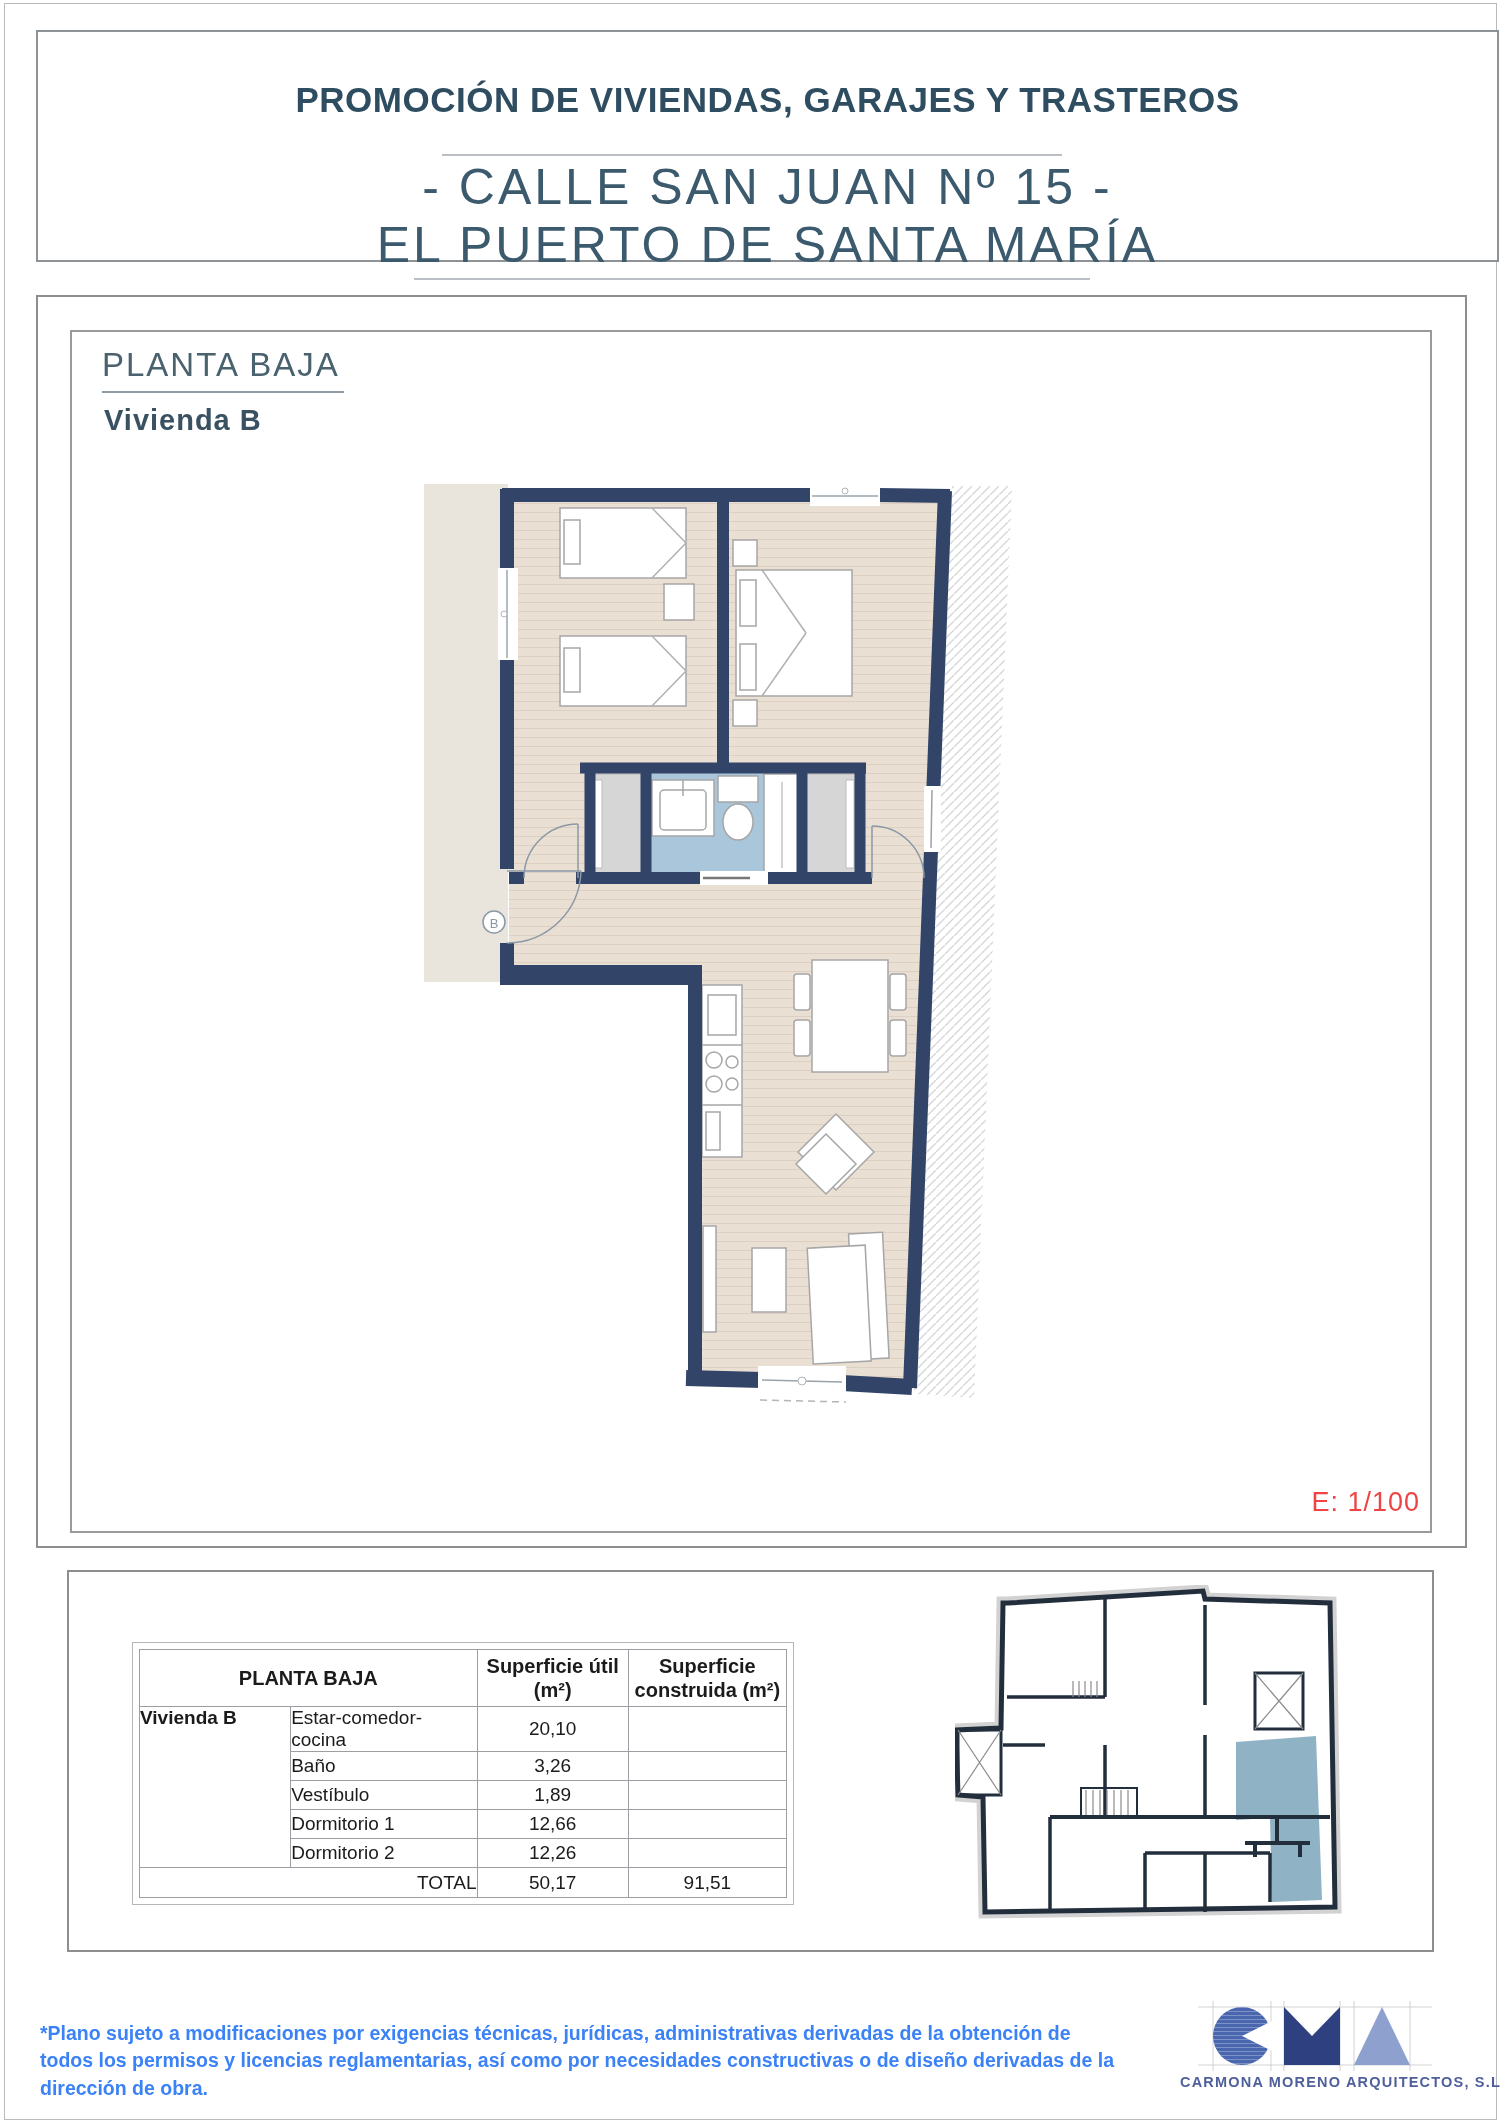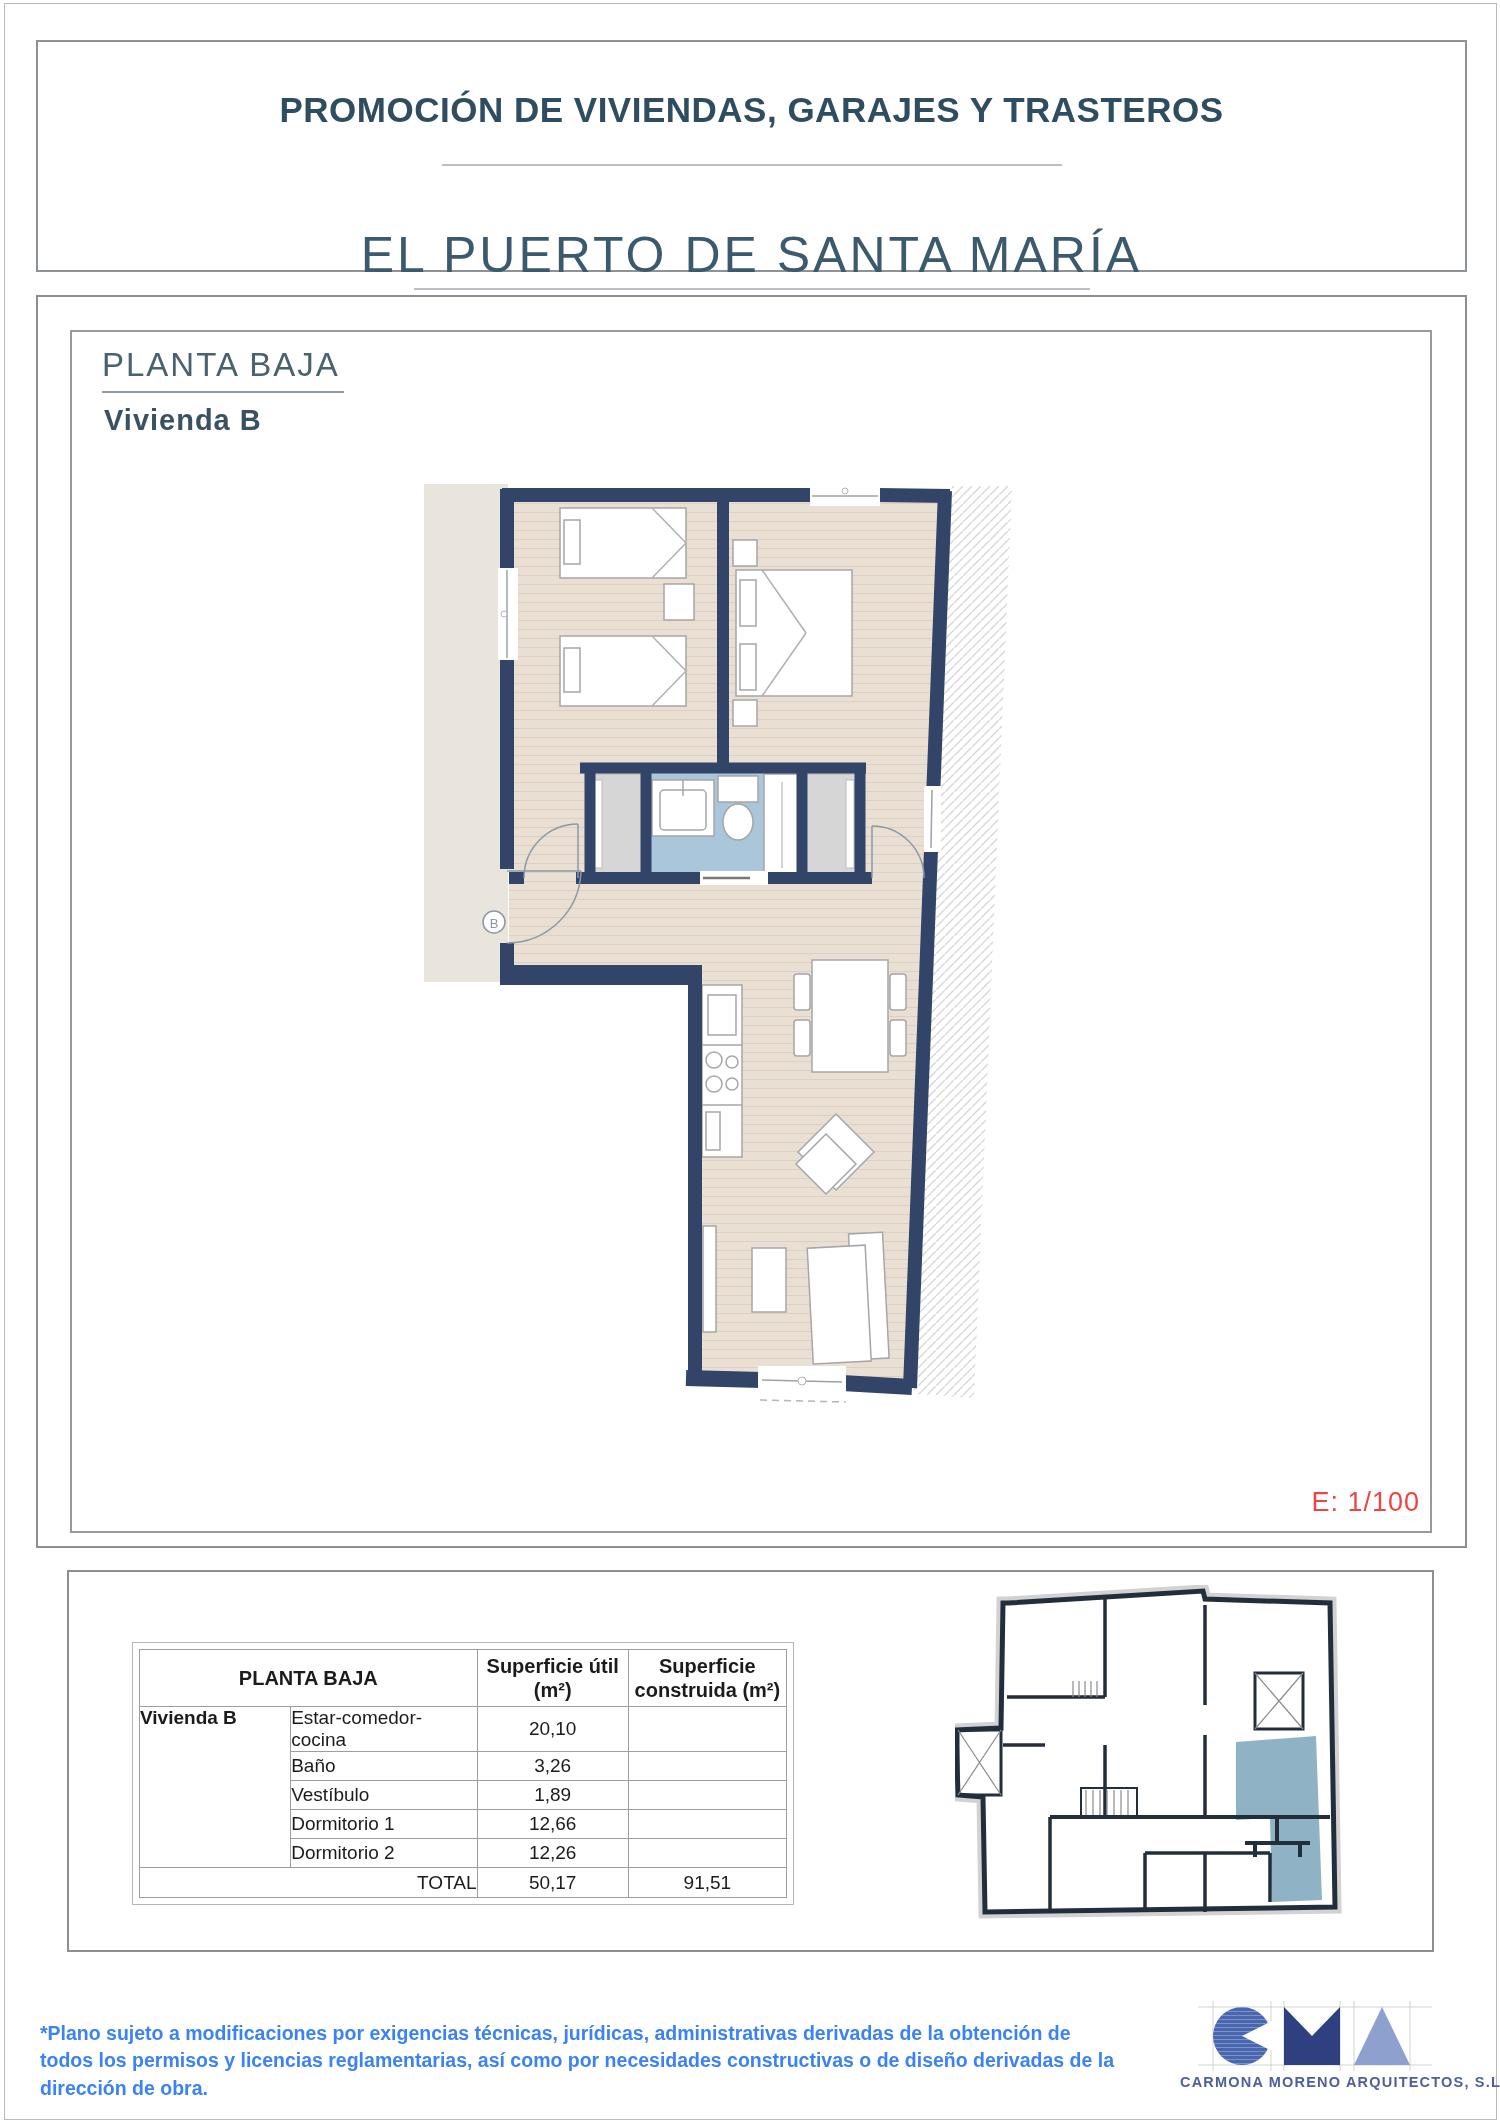--- a/index.html
+++ b/index.html
@@ -39,23 +39,24 @@
     color:#4e5f9c;letter-spacing:1.2px;margin-top:2px;white-space:nowrap;}
   svg{display:block;}
   .abs{position:absolute;}
 </style>
 </head>
 <body>
 
 <div id="page">
   <div class="page-border"></div>
 
-  <div class="box" style="left:36px;top:40px;width:1427px;height:228px;">
+  <div class="box" style="left:36px;top:30px;width:1427px;height:228px;padding-left:32px;">
     <div class="hdr-title">PROMOCIÓN DE VIVIENDAS, GARAJES Y TRASTEROS</div>
     <div class="hdr-rule" style="left:404px;top:122px;width:620px;"></div>
+    <div class="hdr-sub" style="top:126px;">- CALLE SAN JUAN Nº 15 -</div>
     <div class="hdr-sub" style="top:184px;">EL PUERTO DE SANTA MARÍA</div>
     <div class="hdr-rule" style="left:376px;top:214px;width:676px;border-top-width:0;"></div>
     <div class="hdr-rule" style="left:376px;top:246px;width:676px;"></div>
   </div>
 
   <div class="box" style="left:36px;top:295px;width:1427px;height:1249px;border-color:#8e8e8e;"></div>
   <div class="box" style="left:70px;top:330px;width:1358px;height:1199px;border-color:#9a9a9a;"></div>
 
   <div class="floor-label">PLANTA BAJA</div>
   <div class="unit-label">Vivienda B</div>

